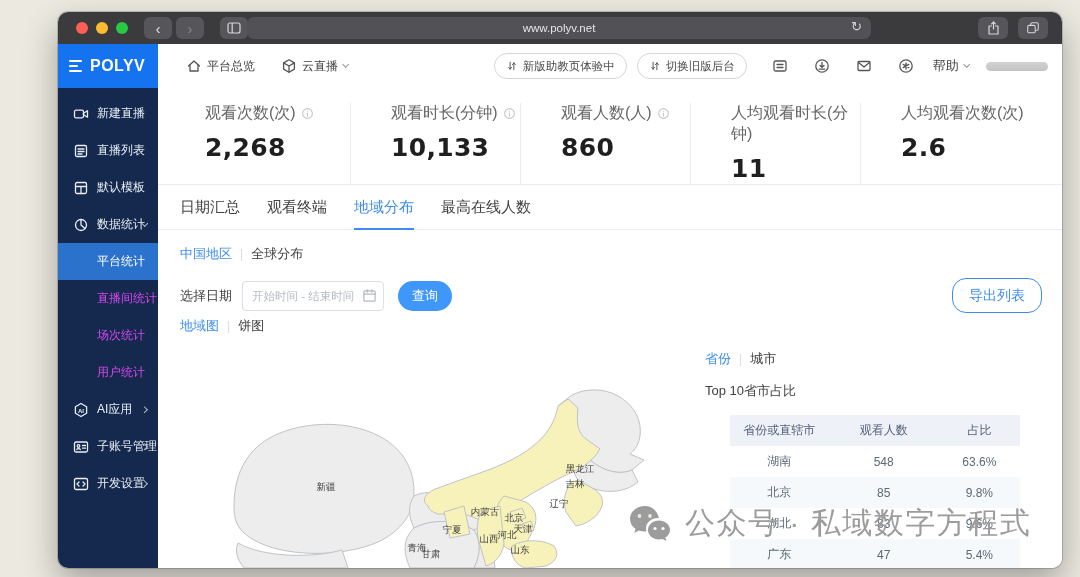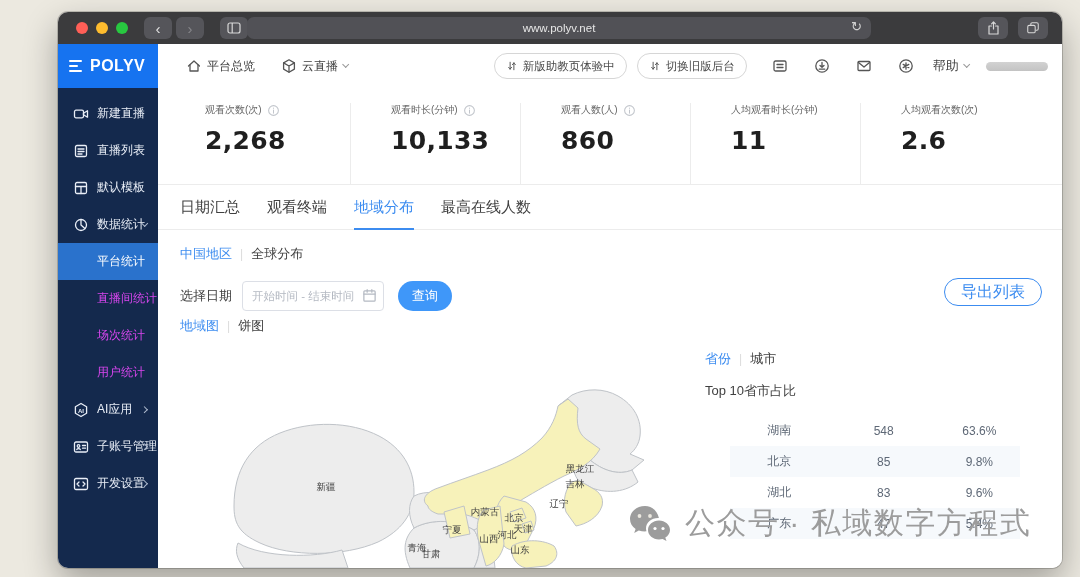--- a/index.html
+++ b/index.html
@@ -63,21 +63,21 @@
   .sb-sub.active { background:#2a72cc; color:#fff; }
   .ic16 svg { width:16px; height:16px; display:block; }
   .ic12 svg { width:12px; height:12px; display:block; }
 
   .content { position:relative; flex:1; background:#fff; overflow:hidden; }
 
   
   .stats-row { display:flex; height:97px; border-bottom:1px solid #ececec; padding-top:15px; }
   .stat { width:170px; border-left:1px solid #ececec; padding-left:40px; }
   .stat:first-child { width:145px; margin-left:47px; border-left:none; padding-left:0; }
-  .stat-label { display:flex; align-items:center; gap:5px; font-size:10px; color:#666; }
+  .stat-label { display:flex; align-items:center; gap:5px; font-size:16px; color:#666; }
   .stat-label .ic-info { color:#c2c6cc; display:flex; }
   .ic-info svg { width:13px; height:13px; }
   .stat-value { margin-top:9px; font-size:25px; font-weight:bold; color:#1f1f1f; font-family:"DejaVu Sans",sans-serif; letter-spacing:.3px; }
 
   
   .tabs { display:flex; align-items:stretch; height:45px; border-bottom:1px solid #ececec; padding-left:22px; }
   .tab { position:relative; display:flex; align-items:center; margin-right:27px; font-size:15px; color:#404040; cursor:pointer; }
   .tab.active { color:#3c8cf0; }
   .tab.active::after { content:""; position:absolute; left:0; right:0; bottom:-1px; height:2px; background:#3c8cf0; }
 
@@ -95,22 +95,22 @@
   .date-row { position:absolute; left:22px; top:193px; display:flex; align-items:center; }
   .date-label { font-size:13px; color:#404040; margin-right:10px;text-align:center; }
   .date-box { position:relative; width:142px; height:30px; }
   .date-input { width:100%; height:100%; border:1px solid #dcdfe6; border-radius:4px; padding:0 26px 0 9px;
     font-size:11.5px; color:#606266; outline:none; font-family:inherit; }
   .date-input::placeholder { color:#b4b9c2; }
   .cal-ic { position:absolute; right:7px; top:7px; color:#b4b9c2; }
   .cal-ic svg { width:15px; height:15px; display:block; }
   .btn-query { margin-left:14px; width:54px; height:30px; border:none; border-radius:15px; background:#3f97f9;
     color:#fff; font-size:13px; cursor:pointer; font-family:inherit; }
-  .btn-export { position:absolute; right:20px; top:190px; height:28px; padding:0 16px; background:#fff;
-    border:1px solid #3c8cf0; border-radius:14px; color:#3c8cf0; font-size:16px; cursor:pointer; font-family:inherit; }
+  .btn-export { position:absolute; right:20px; top:190px; height:35px; padding:0 16px; background:#fff;
+    border:1px solid #3c8cf0; border-radius:14px; color:#3c8cf0; font-size:14px; cursor:pointer; font-family:inherit; }
 
   .panel-subtitle { position:absolute; left:547px; top:294px; font-size:13px; color:#404040; }
 
   
   .geo-table { position:absolute; left:572px; top:327px; width:290px; font-size:12px; }
   .gt-h { display:flex; height:31px; align-items:center; background:#eef2f8; color:#55627a; }
   .gt-r { display:flex; height:31px; align-items:center; color:#5e6876; }
   .gt-r:nth-child(even) { background:#f6f9fc; }
   .c1{ width:34%; text-align:center; } .c2{ width:38%; text-align:center; } .c3{ width:28%; text-align:center; }
 
@@ -453,20 +453,25 @@
         </div>
 
         <div class="toggle scope-toggle">
             <span class="tlink on">省份</span>
             <span class="tsep">|</span>
             <span class="tlink">城市</span>
           </div>
         <div class="panel-subtitle">Top 10省市占比</div>
 
         <div class="geo-table">
+          <div class="gt-h">
+              <span class="c1">省份或直辖市</span>
+              <span class="c2">观看人数</span>
+              <span class="c3">占比</span>
+            </div>
           <div id="gt-rows">
               <div class="gt-r">
                 <span class="c1">湖南</span>
                 <span class="c2">548</span>
                 <span class="c3">63.6%</span>
               </div>
               <div class="gt-r">
                 <span class="c1">北京</span>
                 <span class="c2">85</span>
                 <span class="c3">9.8%</span>

